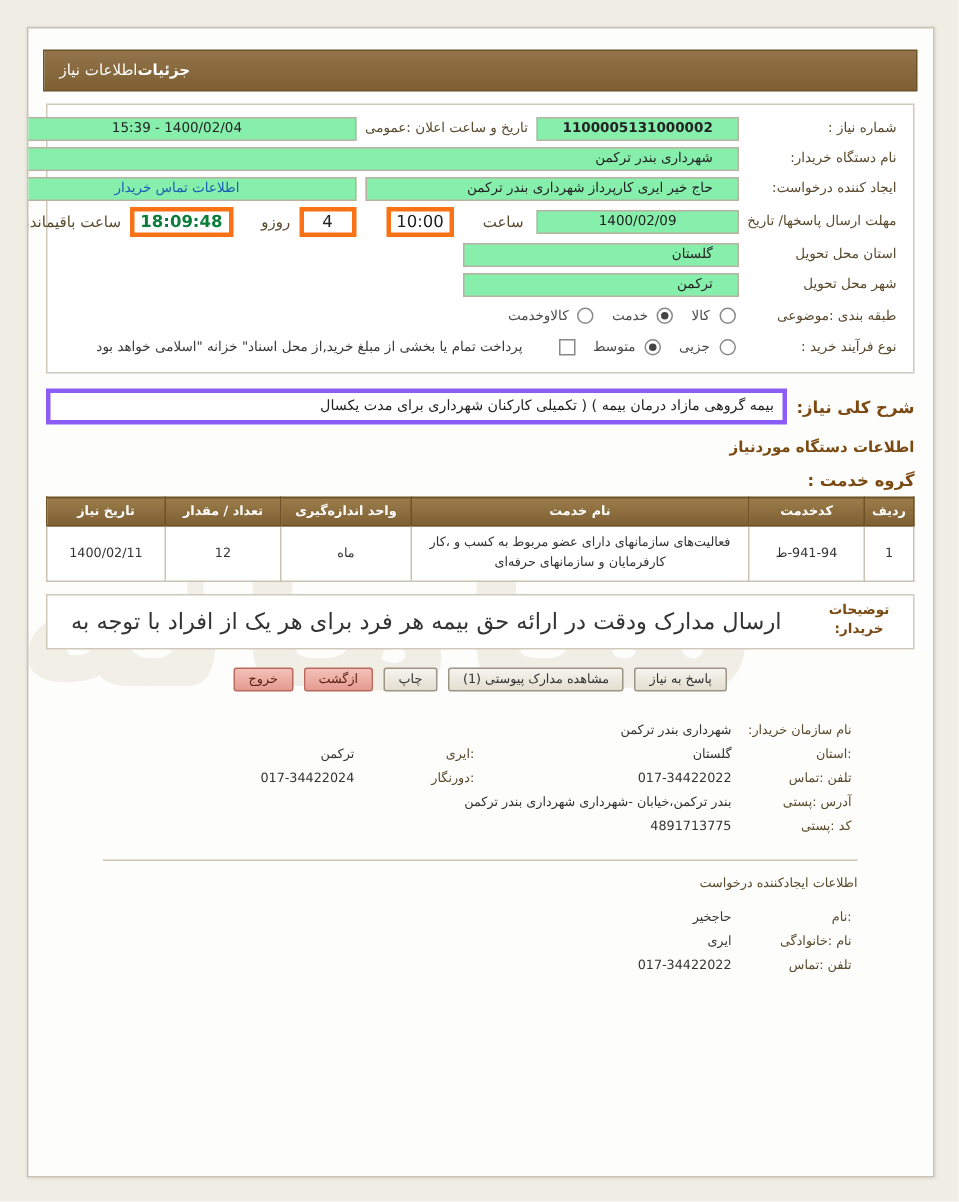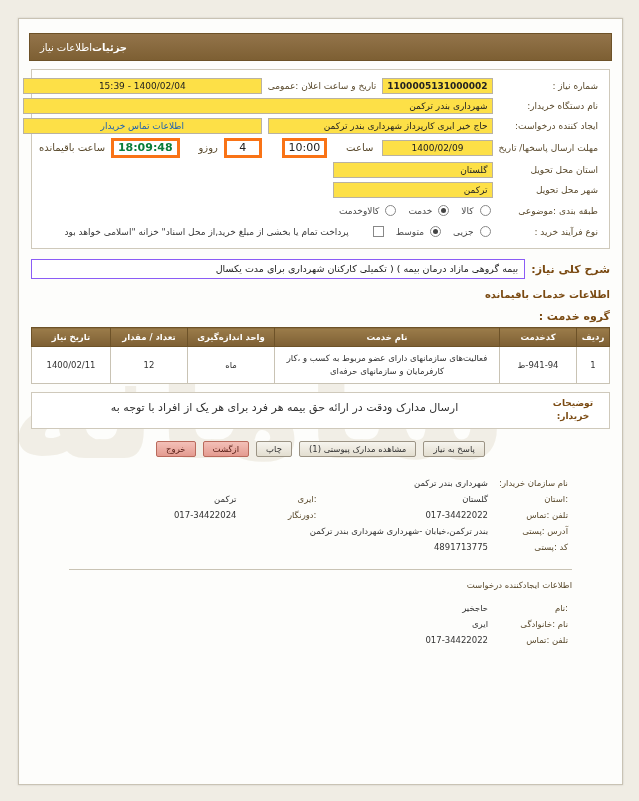--- a/index.html
+++ b/index.html
@@ -61,24 +61,24 @@
     margin:8px 12px 0 12px;
     border:1px solid #cfc9bb;
     background:#fff;
     padding:6px 8px;
   }
   table.form{width:100%;border-collapse:collapse;}
   table.form td{padding:2px 3px;vertical-align:middle;font-size:9px;}
   .lbl{color:#5a4a2d;text-align:right;white-space:nowrap;width:70px;font-size:9px;}
   .val{
     border:1px solid #b9b2a2;
-    background:#fde047;
+    background:#86efac;
     height:14px;
     line-height:14px;
-    padding:0 4px;
+    padding:0 16px;
     font-size:9px;
     color:#222;
     overflow:hidden;
     white-space:nowrap;
   }
   .val.center{text-align:center;}
   .val.link{color:#1a5fb4;text-decoration:none;text-align:center;}
   .val.bold{font-weight:bold;}
   .timerbox{
     border:3px solid #f97316;background:#fff;
@@ -105,21 +105,21 @@
   .note{font-size:9px;color:#3a3a3a;}
 
   
   .bigrow{
     display:flex;align-items:center;margin:10px 12px 0 12px;
   }
   .bigrow .bl{
     font-size:11px;font-weight:bold;color:#7a4a12;white-space:nowrap;margin-left:6px;
   }
   .bigrow .bv{
-    flex:1;border:1px solid #8b5cf6;background:#fff;height:18px;line-height:18px;
+    flex:1;border:3px solid #8b5cf6;background:#fff;height:18px;line-height:18px;
     padding:0 6px;font-size:9.5px;color:#222;
   }
   .secheading{
     margin:10px 12px 2px 12px;font-size:10px;font-weight:bold;color:#7a4a12;text-align:right;
   }
 
   
   table.grid{
     width:calc(100% - 24px);margin:4px 12px 0 12px;border-collapse:collapse;
     border:1px solid #9c9485;background:#fff;
@@ -136,21 +136,21 @@
 
   
   .notesbox{
     margin:8px 12px 0 12px;border:1px solid #cfc9bb;background:#fff;
     display:flex;align-items:stretch;min-height:30px;
   }
   .notesbox .nl{
     width:62px;font-size:9px;font-weight:bold;color:#7a4a12;
     padding:4px 5px;text-align:center;line-height:1.5;
   }
-  .notesbox .nv{flex:1;font-size:11px;color:#333;padding:8px 6px;text-align:center;}
+  .notesbox .nv{flex:1;font-size:15px;color:#333;padding:8px 6px;text-align:center;}
 
   
   .btnrow{display:flex;justify-content:center;gap:7px;margin:12px 0 0 0;}
   .btn{
     font-size:8.5px;border:1px solid #9c9485;padding:2px 9px;
     background:linear-gradient(#f6f4ee,#e3ded0);color:#333;cursor:pointer;
     border-radius:2px;white-space:nowrap;
   }
   .btn.red{
     background:linear-gradient(#f3c0b8,#e49b90);border-color:#b96a5c;color:#5a2018;
@@ -267,21 +267,21 @@
         </tr>
       </tbody>
         </table>
     </div>
 
     <div class="bigrow">
       <span class="bl">شرح کلی نیاز:</span>
       <span class="bv">بیمه گروهی مازاد درمان بیمه ) ( تکمیلی کارکنان شهرداری برای مدت یکسال</span>
     </div>
 
-    <div class="secheading">اطلاعات خدمات باقیمانده</div>
+    <div class="secheading">اطلاعات دستگاه موردنیاز</div>
 
     <div class="bigrow">
       <span class="bl">گروه خدمت :</span>
     </div>
 
     <table class="grid">
       <thead>
         <tr>
           <th style="width:26px">ردیف</th>
           <th style="width:70px">کدخدمت</th>

